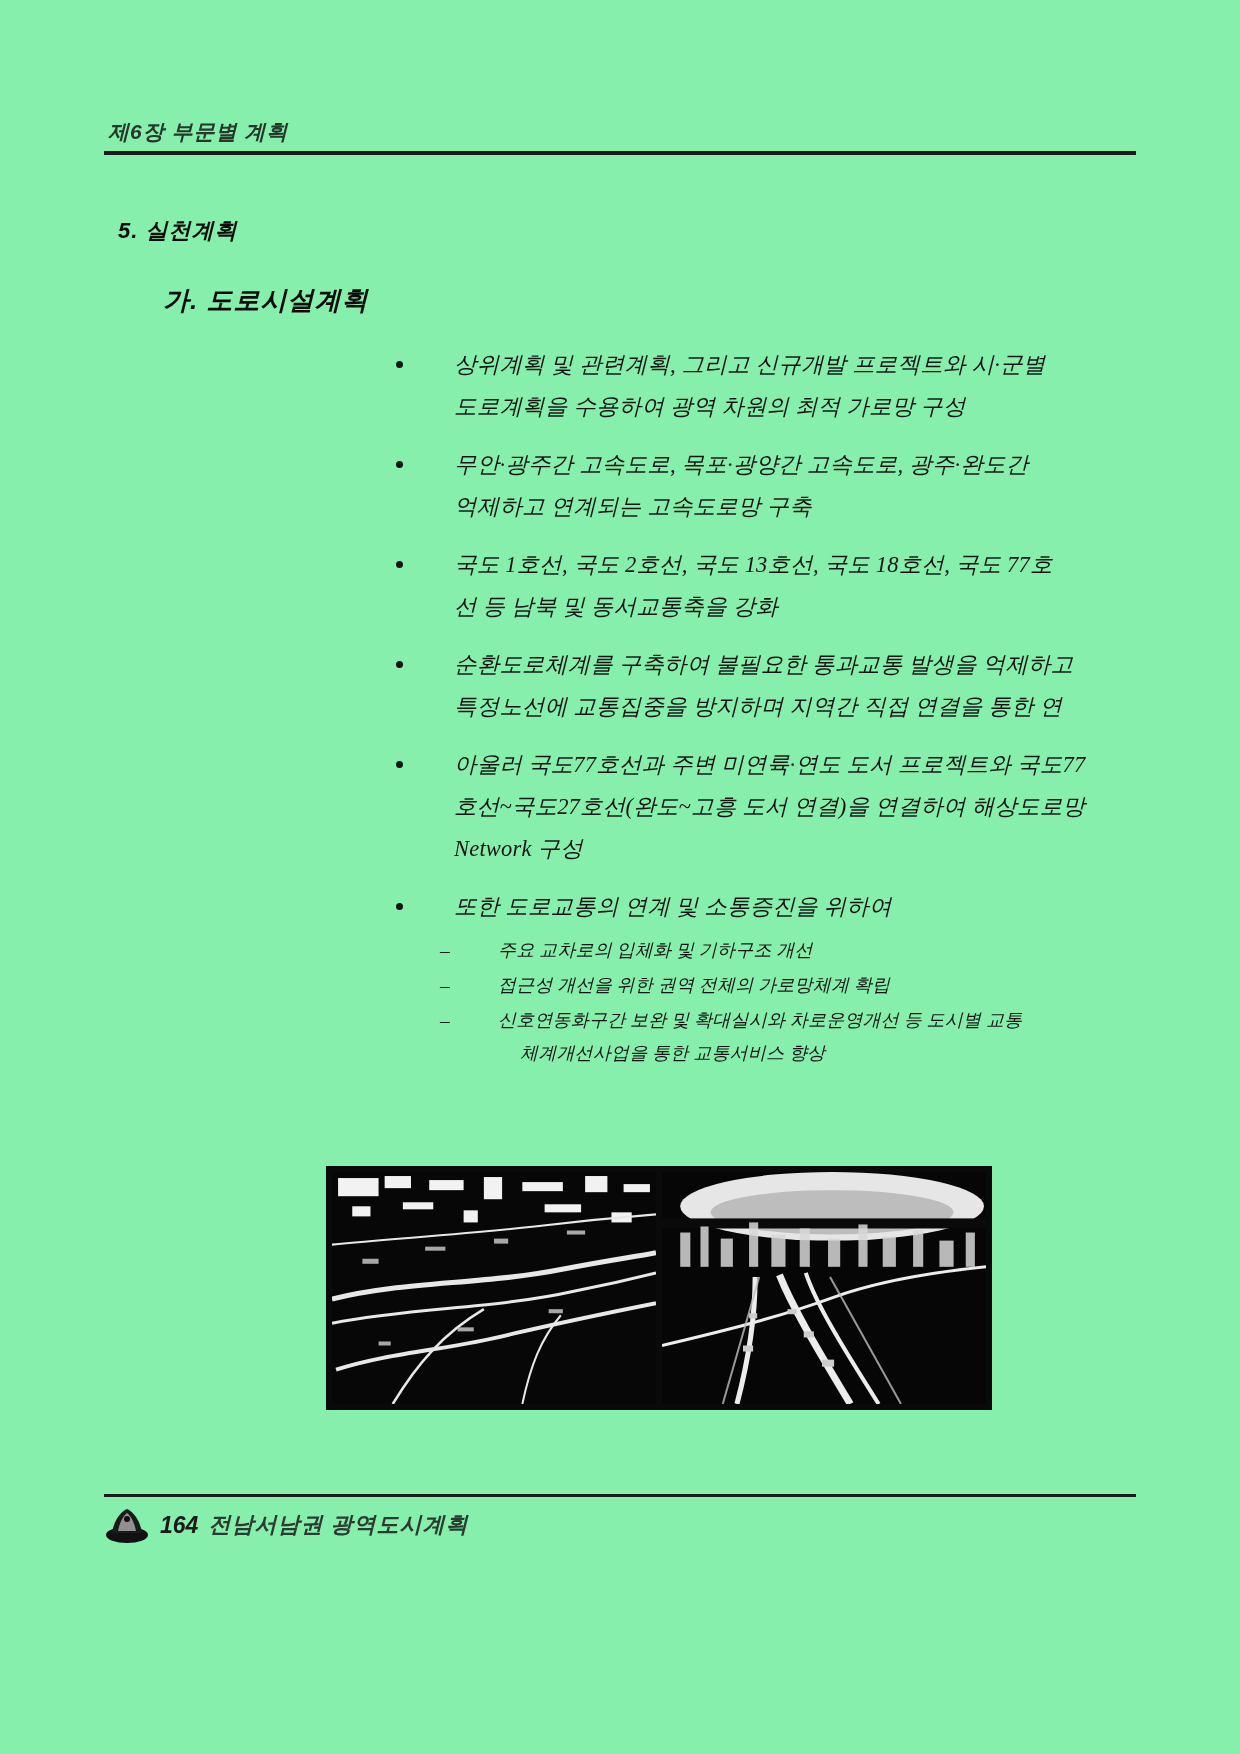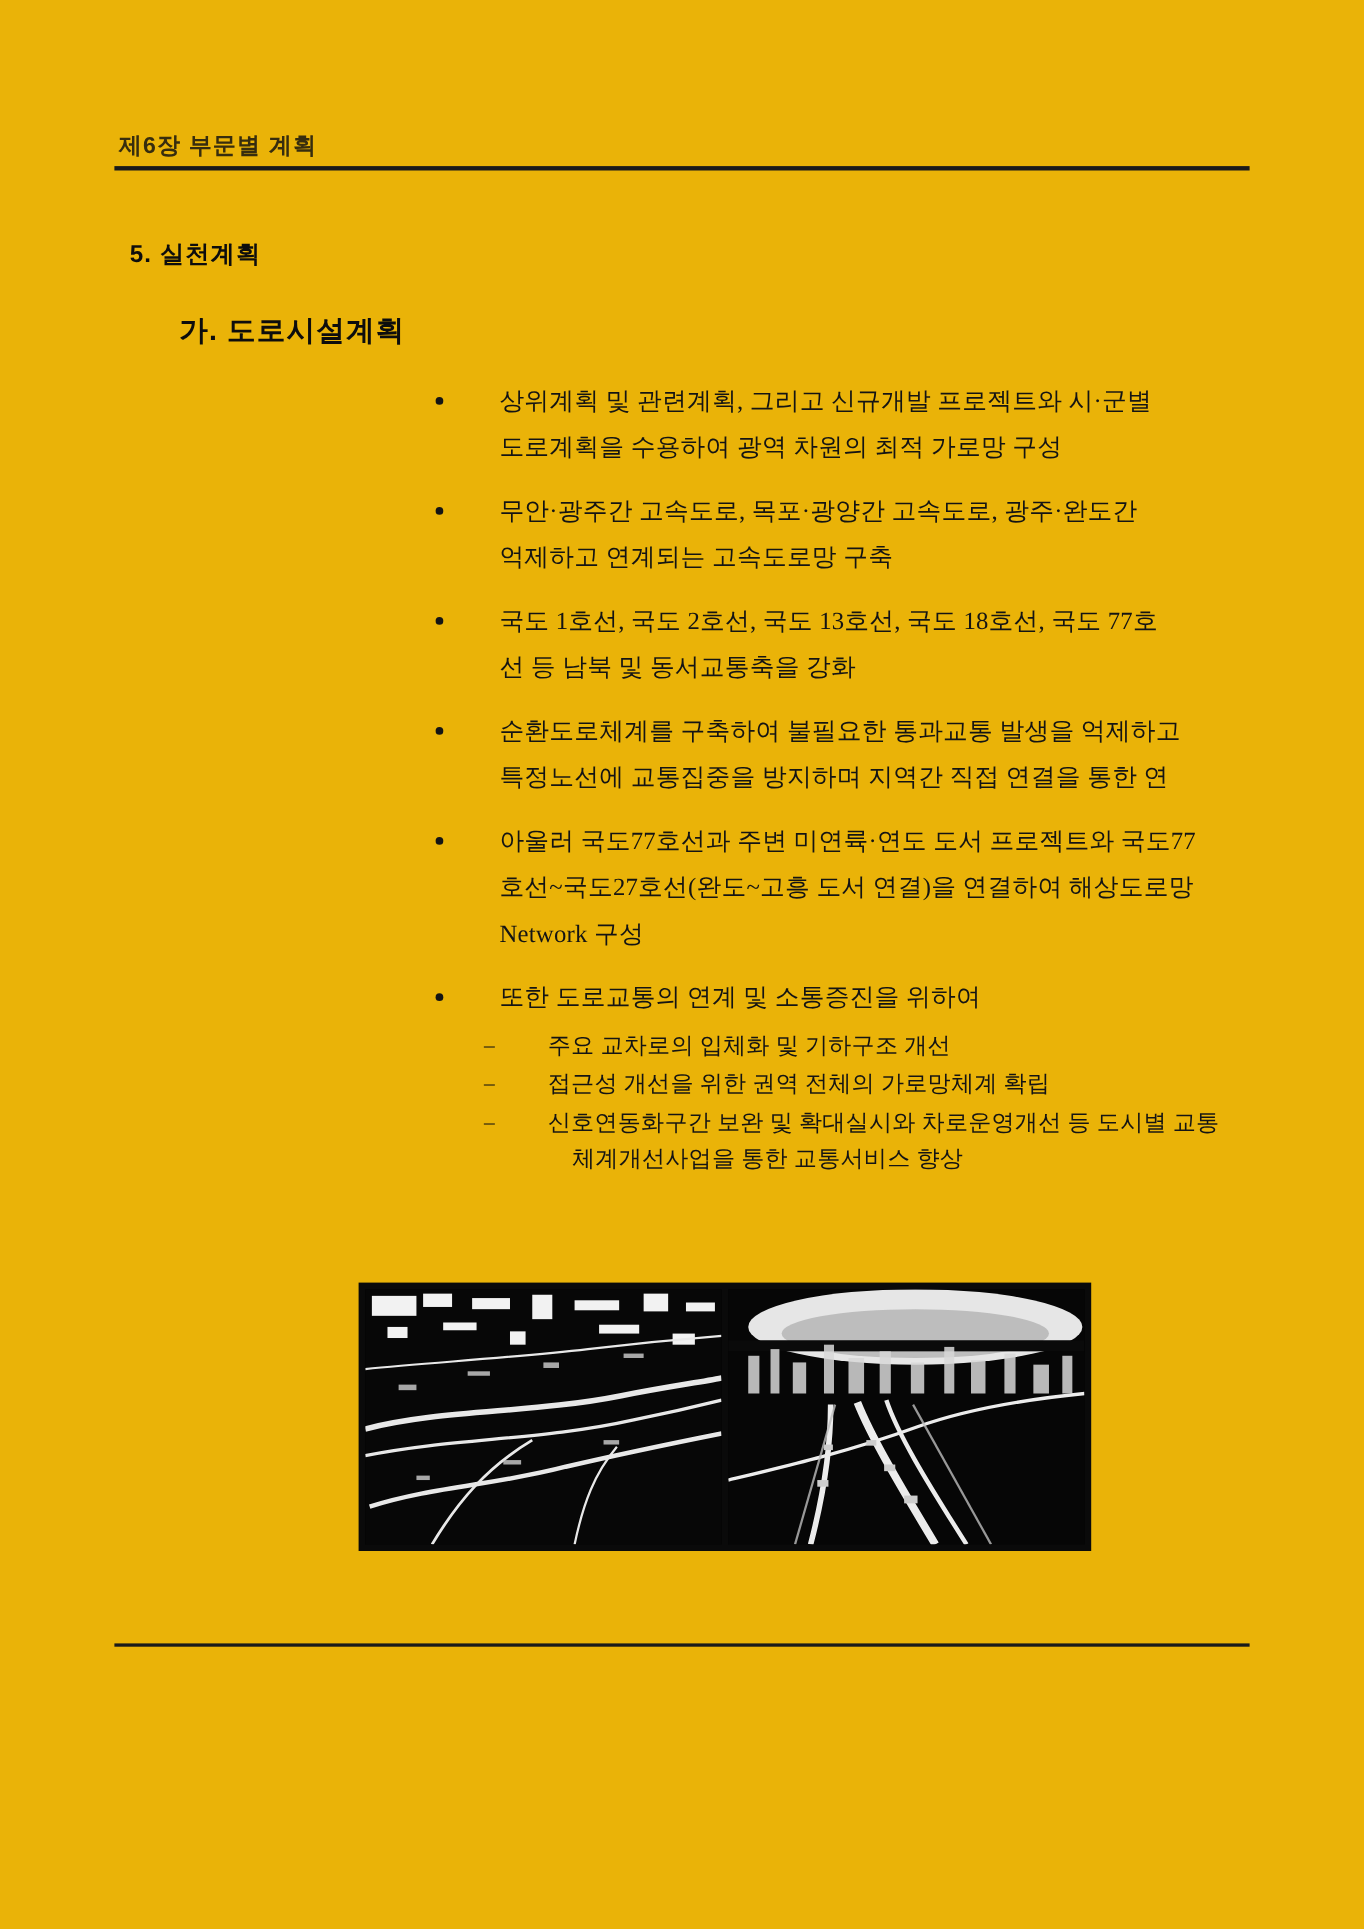--- a/index.html
+++ b/index.html
@@ -7,21 +7,22 @@
     width:1240px;height:1754px;
     background:#ffffff;
     font-family:"Liberation Serif", serif;
     color:#111;
     position:relative;
     overflow:hidden;
   }
   .page{
     position:absolute;
     inset:0;
-    background:#eab308;
+    background:#86efac;
+    font-style:italic;
   }
 
   
   .header{
     position:absolute;
     left:104px; top:118px; width:1032px;
   }
   .header-text{
     font-family:"Liberation Sans", sans-serif;
     font-size:21px;
@@ -92,21 +93,21 @@
   }
 
   
   .sublist{
     margin-top:6px;
     padding-left:22px;
   }
   .dash{
     position:relative;
     padding-left:22px;
-    font-size:21px;
+    font-size:18px;
     line-height:33px;
     letter-spacing:0.2px;
     color:#141414;
     margin-bottom:2px;
   }
   .dash::before{
     content:"–";
     position:absolute;
     left:0; top:0;
     font-size:19.5px;
@@ -304,14 +305,24 @@
         <g stroke="#bdbdbd" stroke-width="2" fill="none" opacity=".8">
           <path d="M60 230 L96 104"></path>
           <path d="M236 230 L166 104"></path>
         </g>
       </svg>
     </div>
 
   </div>
 
   <div class="footer-rule"></div>
+  <div class="footer">
+    <svg class="logo" viewBox="0 0 46 40">
+      <ellipse cx="23" cy="30" rx="21" ry="8" fill="#111"></ellipse>
+      <path d="M8 28 C10 14, 18 6, 23 4 C28 6, 36 14, 38 28 Z" fill="#1a1a1a"></path>
+      <path d="M14 26 C16 16, 20 10, 23 8 C26 10, 30 16, 32 26 Z" fill="#f2f2f2" opacity=".55"></path>
+      <circle cx="23" cy="14" r="3" fill="#111"></circle>
+    </svg>
+    <span class="footer-num">164</span>
+    <span class="footer-title">전남서남권 광역도시계획</span>
+  </div>
 
 </div>
 
 </body></html>

